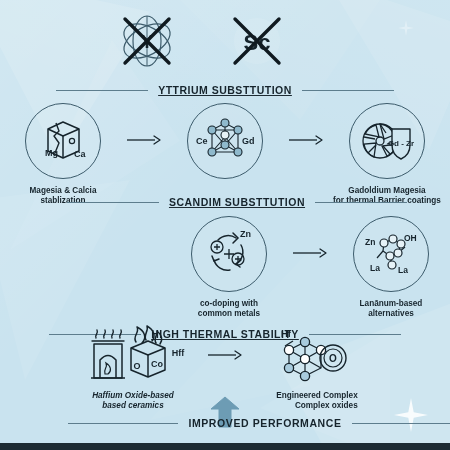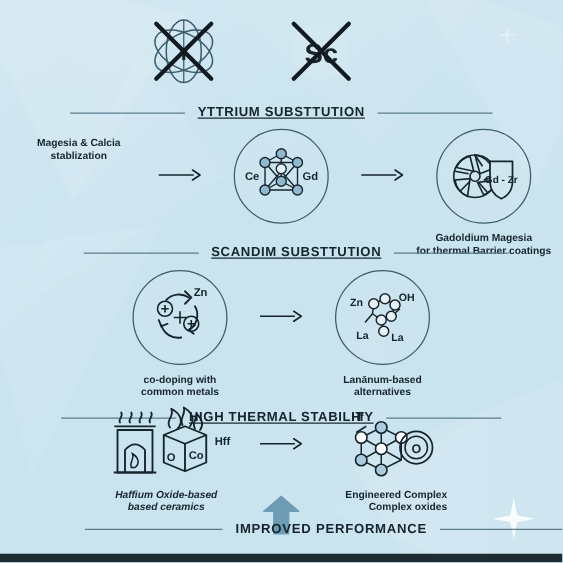--- a/index.html
+++ b/index.html
@@ -124,20 +124,33 @@
 
   <div class="sechead" style="top:84px;">
     <span class="rule"></span>
     <span class="txt">YTTRIUM SUBSTTUTION</span>
     <span class="rule"></span>
   </div>
 
   <div class="row" style="top:103px;">
 
     <div class="node">
+      <div class="disc">
+        <svg width="58" height="56" viewBox="0 0 58 56">
+          <g fill="none" stroke="#16242c" stroke-width="1.5" stroke-linejoin="round">
+            <path d="M14 16 L29 9 L45 16 L45 38 L29 45 L14 38 Z"></path>
+            <path d="M14 16 L29 23 L45 16"></path>
+            <path d="M29 23 L29 45"></path>
+          </g>
+          <path d="M22 10 L25 18 L20 23 L25 30 L21 40" fill="none" stroke="#16242c" stroke-width="1.4" stroke-linejoin="round"></path>
+          <circle cx="38" cy="28" r="2.6" fill="none" stroke="#16242c" stroke-width="1.2"></circle>
+          <text x="11" y="43" font-family="Liberation Sans, sans-serif" font-size="9" font-weight="bold" fill="#16242c">Mg</text>
+          <text x="40" y="44" font-family="Liberation Sans, sans-serif" font-size="9" font-weight="bold" fill="#16242c">Ca</text>
+        </svg>
+      </div>
       <div class="cap">Magesia &amp; Calcia
 stablization</div>
     </div>
 
     <div class="arrow">
       <svg width="36" height="12" viewBox="0 0 36 12">
         <line x1="1" y1="6" x2="29" y2="6" stroke="#16242c" stroke-width="1.3"></line>
         <path d="M28 2 L34 6 L28 10" fill="none" stroke="#16242c" stroke-width="1.3" stroke-linecap="round" stroke-linejoin="round"></path>
       </svg>
     </div>
@@ -195,21 +208,21 @@
     </div>
 
   </div>
 
   <div class="sechead" style="top:196px;padding-left:12px;">
     <span class="rule"></span>
     <span class="txt">SCANDIM SUBSTTUTION</span>
     <span class="rule"></span>
   </div>
 
-  <div class="row" style="top:216px;">
+  <div class="row" style="top:216px;justify-content:flex-end;">
 
     <div class="node">
       <div class="disc">
         <svg width="62" height="58" viewBox="0 0 62 58">
           <g fill="none" stroke="#16242c" stroke-width="1.5" stroke-linecap="round">
             <path d="M20 15 A14 14 0 0 1 38 13"></path>
             <path d="M35 8 L40 13 L35 18"></path>
             <path d="M43 20 A14 14 0 0 1 38 39"></path>
             <path d="M42 42 L38 39 L43 35"></path>
             <path d="M32 45 A14 14 0 0 1 16 35"></path>

